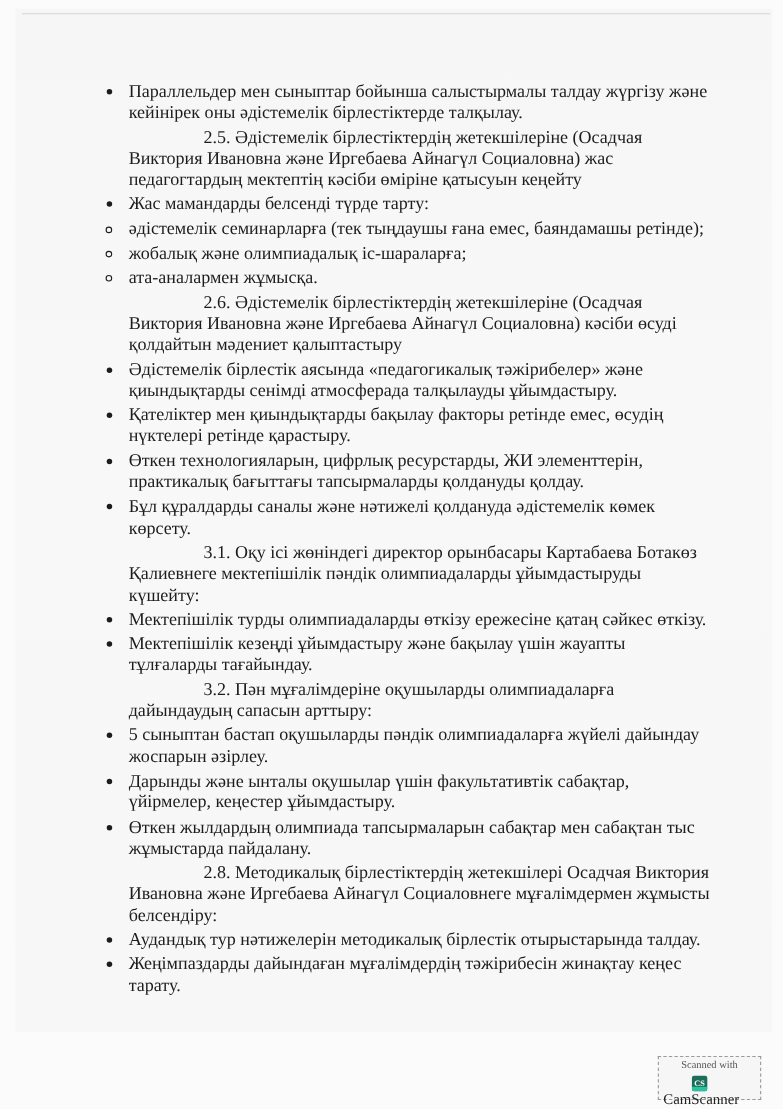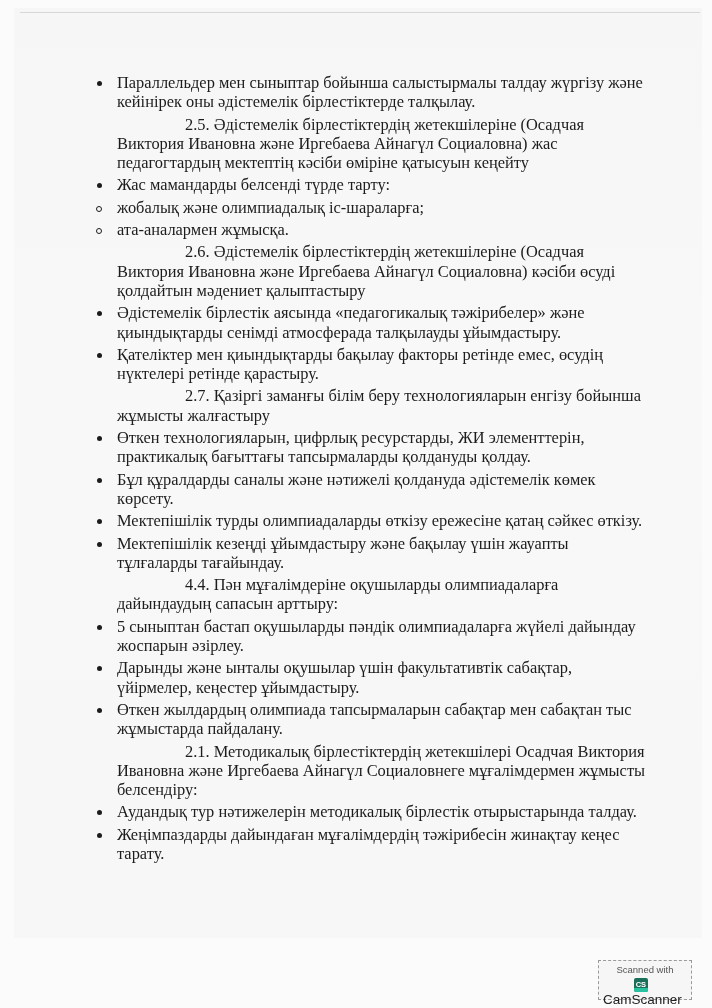--- a/index.html
+++ b/index.html
@@ -32,21 +32,21 @@
     background: #1c1c1c; border-radius: 50%;
   }
   .li .mark.circ::before {
     content: ""; position: absolute; left: 0px; top: 8px; width: 4px; height: 4px;
     border: 1px solid #1c1c1c; border-radius: 50%;
   }
   .heading { text-indent: 68px; padding-left: 21px; }
   .stamp {
     position: absolute; left: 598px; top: 960px; width: 92px; height: 38px;
     border: 1px dashed #9a9a9a; background: #f6f6f6;
-    font-family: Liberation Sans, sans-serif;
+    font-family: Liberation Serif, serif;
   }
   .stamp .l1 {
     position: absolute; left: 0; right: 0; top: 3px; text-align: center;
     font-size: 9.5px; color: #555;
   }
   .stamp .l2 {
     position: absolute; left: 4px; top: 17px; display: flex; align-items: center;
     font-size: 13.5px; color: #222; flex-direction: column;
   }
   .cs-logo {
@@ -63,35 +63,36 @@
 </head>
 <body>
 
 <div class="page-tint"></div>
 <div class="top-line"></div>
 
 <div class="doc" id="doc">
     <div class="p li"><span class="mark dot"></span><span>Параллельдер мен сыныптар бойынша салыстырмалы талдау жүргізу және кейінірек оны әдістемелік бірлестіктерде талқылау.</span></div>
     <div class="p heading"><span>2.5. Әдістемелік бірлестіктердің жетекшілеріне (Осадчая Виктория Ивановна және Иргебаева Айнагүл Социаловна) жас педагогтардың мектептің кәсіби өміріне қатысуын кеңейту</span></div>
     <div class="p li"><span class="mark dot"></span><span>Жас мамандарды белсенді түрде тарту:</span></div>
+    <div class="p li"><span class="mark circ"></span><span>әдістемелік семинарларға (тек тыңдаушы ғана емес, баяндамашы ретінде);</span></div>
     <div class="p li"><span class="mark circ"></span><span>жобалық және олимпиадалық іс-шараларға;</span></div>
     <div class="p li"><span class="mark circ"></span><span>ата-аналармен жұмысқа.</span></div>
     <div class="p heading"><span>2.6. Әдістемелік бірлестіктердің жетекшілеріне (Осадчая Виктория Ивановна және Иргебаева Айнагүл Социаловна) кәсіби өсуді қолдайтын мәдениет қалыптастыру</span></div>
     <div class="p li"><span class="mark dot"></span><span>Әдістемелік бірлестік аясында «педагогикалық тәжірибелер» және қиындықтарды сенімді атмосферада талқылауды ұйымдастыру.</span></div>
     <div class="p li"><span class="mark dot"></span><span>Қателіктер мен қиындықтарды бақылау факторы ретінде емес, өсудің нүктелері ретінде қарастыру.</span></div>
-    <div class="p heading"><span>2.7. Қазіргі заманғы білім беру технологияларын енгізу бойынша жұмысты жалғастыру</span></div>
     <div class="p li"><span class="mark dot"></span><span>Өткен технологияларын, цифрлық ресурстарды, ЖИ элементтерін, практикалық бағыттағы тапсырмаларды қолдануды қолдау.</span></div>
     <div class="p li"><span class="mark dot"></span><span>Бұл құралдарды саналы және нәтижелі қолдануда әдістемелік көмек көрсету.</span></div>
+    <div class="p heading"><span>3.1. Оқу ісі жөніндегі директор орынбасары Картабаева Ботакөз Қалиевнеге мектепішілік пәндік олимпиадаларды ұйымдастыруды күшейту:</span></div>
     <div class="p li"><span class="mark dot"></span><span>Мектепішілік турды олимпиадаларды өткізу ережесіне қатаң сәйкес өткізу.</span></div>
     <div class="p li"><span class="mark dot"></span><span>Мектепішілік кезеңді ұйымдастыру және бақылау үшін жауапты тұлғаларды тағайындау.</span></div>
-    <div class="p heading"><span>4.4. Пән мұғалімдеріне оқушыларды олимпиадаларға дайындаудың сапасын арттыру:</span></div>
+    <div class="p heading"><span>3.2. Пән мұғалімдеріне оқушыларды олимпиадаларға дайындаудың сапасын арттыру:</span></div>
     <div class="p li"><span class="mark dot"></span><span>5 сыныптан бастап оқушыларды пәндік олимпиадаларға жүйелі дайындау жоспарын әзірлеу.</span></div>
     <div class="p li"><span class="mark dot"></span><span>Дарынды және ынталы оқушылар үшін факультативтік сабақтар, үйірмелер, кеңестер ұйымдастыру.</span></div>
     <div class="p li"><span class="mark dot"></span><span>Өткен жылдардың олимпиада тапсырмаларын сабақтар мен сабақтан тыс жұмыстарда пайдалану.</span></div>
-    <div class="p heading"><span>2.1. Методикалық бірлестіктердің жетекшілері Осадчая Виктория Ивановна және Иргебаева Айнагүл Социаловнеге мұғалімдермен жұмысты белсендіру:</span></div>
+    <div class="p heading"><span>2.8. Методикалық бірлестіктердің жетекшілері Осадчая Виктория Ивановна және Иргебаева Айнагүл Социаловнеге мұғалімдермен жұмысты белсендіру:</span></div>
     <div class="p li"><span class="mark dot"></span><span>Аудандық тур нәтижелерін методикалық бірлестік отырыстарында талдау.</span></div>
     <div class="p li"><span class="mark dot"></span><span>Жеңімпаздарды дайындаған мұғалімдердің тәжірибесін жинақтау кеңес тарату.</span></div>
   </div>
 
 <div class="stamp">
   <div class="l1">Scanned with</div>
   <div class="l2">
     <span class="cs-logo">CS</span>
     <span>CamScanner</span>
       <span class="tm">™</span>

